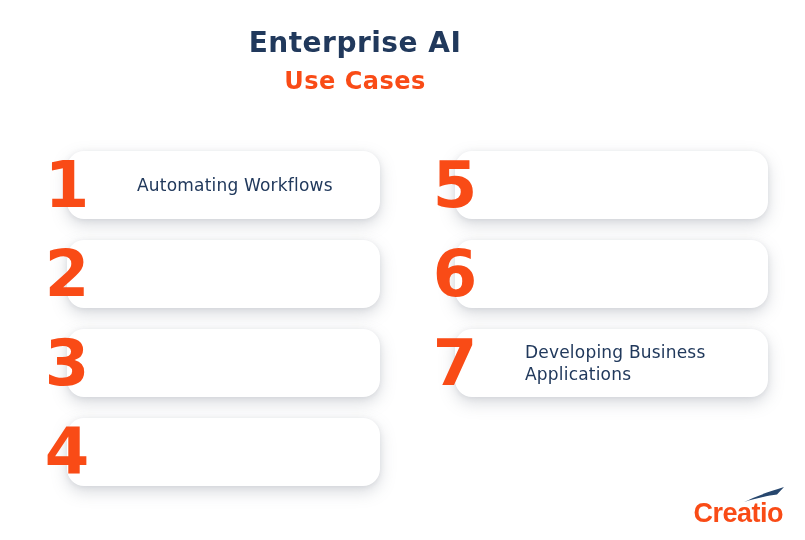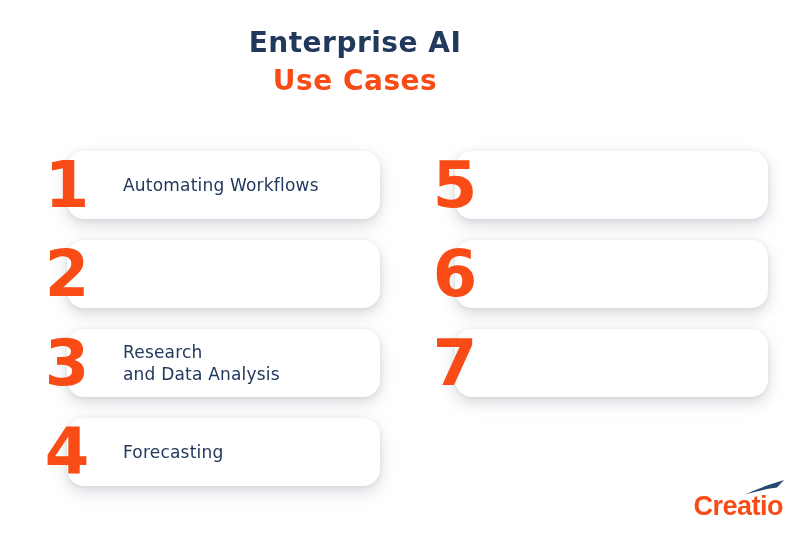--- a/index.html
+++ b/index.html
@@ -25,21 +25,21 @@
   .title-line1 {
     font-family: "DejaVu Sans", sans-serif;
     font-size: 28px;
     font-weight: 700;
     letter-spacing: 0.5px;
     color: #21395c;
     line-height: 38px;
   }
   .title-line2 {
     font-family: "DejaVu Sans", sans-serif;
-    font-size: 28px;
+    font-size: 24px;
     font-weight: 700;
     letter-spacing: 0.5px;
     color: #f94b16;
     line-height: 38px;
   }
   .col {
     position: absolute;
     top: 151px;
     width: 313px;
     display: flex;
@@ -75,25 +75,26 @@
     pointer-events: none;
   }
   .label {
     font-family: "DejaVu Sans", sans-serif;
     font-size: 17px;
     font-weight: 500;
     letter-spacing: 0.2px;
     color: #21395c;
     line-height: 1.32;
     white-space: pre-line;
+    margin-left: 14px;
   }
   .logo {
     position: absolute;
     right: 22px;
-    bottom: 20px;
+    bottom: 13px;
   }
   .logo-text {
     font-family: "Liberation Sans", sans-serif;
     font-size: 27px;
     font-weight: 700;
     letter-spacing: -0.5px;
     color: #f94b16;
     line-height: 1;
   }
   .logo-plane {
@@ -117,38 +118,37 @@
   <div class="col col-left">
     <div class="card">
       <div class="num">1</div>
       <div class="label">Automating Workflows</div>
     </div>
     <div class="card">
       <div class="num">2</div>
     </div>
     <div class="card">
       <div class="num">3</div>
-      <div class="label">Research
-and Data Analysis</div>
     </div>
     <div class="card">
       <div class="num">4</div>
-      <div class="label">Forecasting</div>
     </div>
   </div>
 
   <div class="col col-right">
     <div class="card">
       <div class="num">5</div>
     </div>
     <div class="card">
       <div class="num">6</div>
     </div>
     <div class="card">
       <div class="num">7</div>
+      <div class="label">Developing Business
+Applications</div>
     </div>
   </div>
 
   <div class="logo">
     <svg class="logo-plane" viewBox="0 0 40 16" xmlns="http://www.w3.org/2000/svg">
       <path d="M0 15 C 9 10.5, 22 5.5, 40 0 L 33 7.5 C 24 8.5, 10 12, 0 15 Z" fill="#27476e"></path>
     </svg>
     <span class="logo-text">Creatio</span>
   </div>
 

